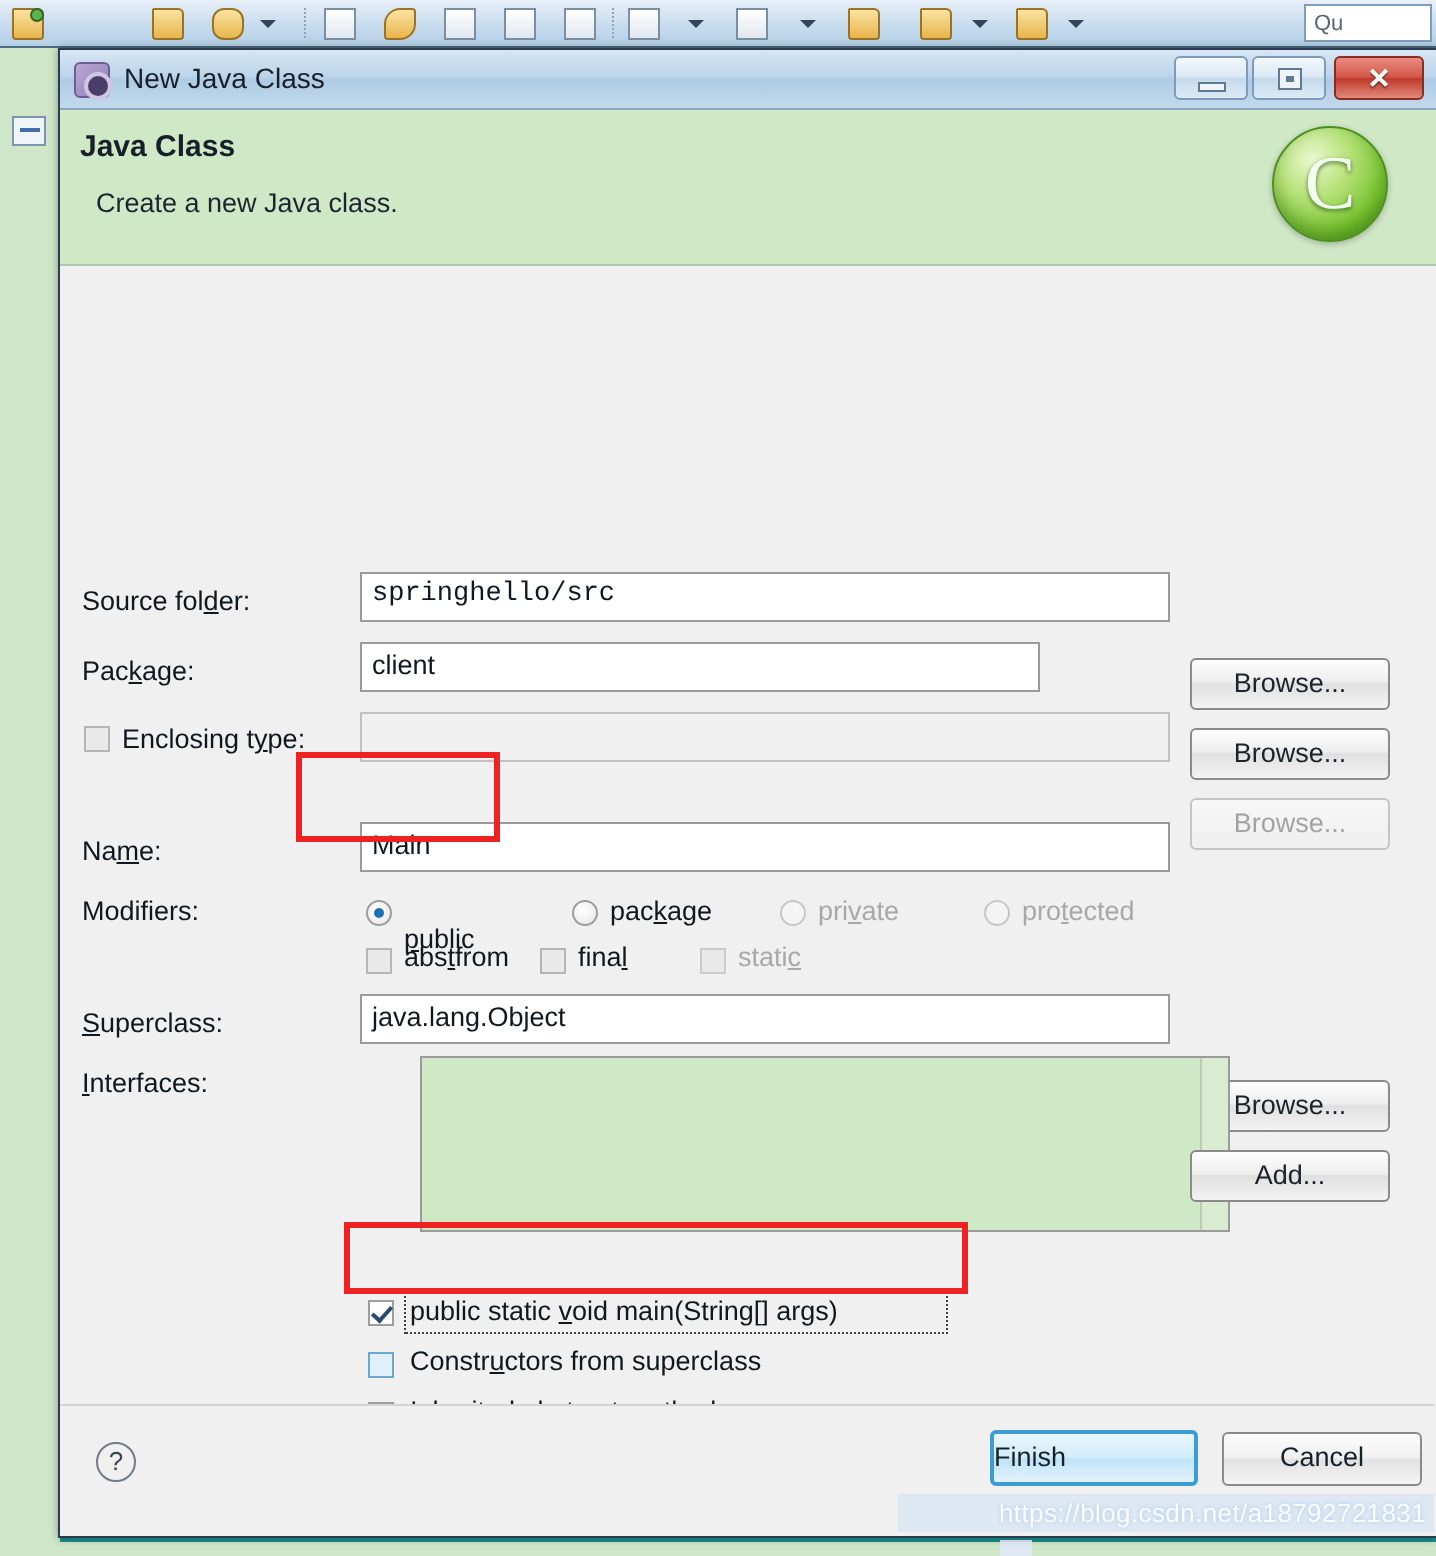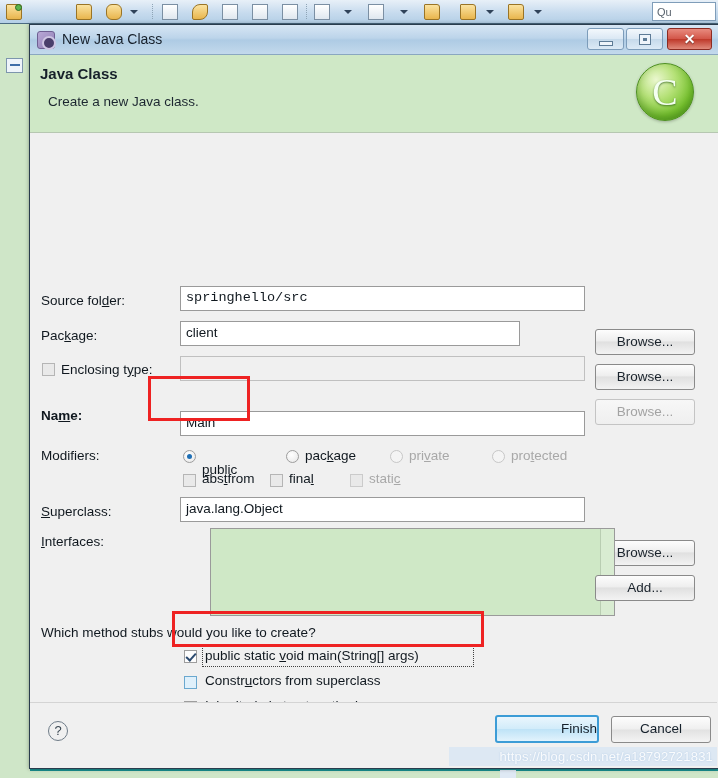--- a/index.html
+++ b/index.html
@@ -230,21 +230,21 @@
   }
   #help-icon {
     position: absolute; left: 18px; top: 18px; width: 20px; height: 20px;
     border-radius: 50%; border: 1px solid #6f7c88;
     color: #3a4752; font-size: 13px; text-align: center; line-height: 18px;
   }
   #finish-btn {
     position: absolute; right: 118px; top: 12px; width: 104px; height: 28px;
     border: 2px solid #3c9cd6; border-radius: 3px;
     background: linear-gradient(to bottom,#eaf6fd 0%,#d2ecfa 48%,#bfe3f7 52%,#e2f3fd 100%);
-    font-size: 13.5px; color: #15202b; text-align: right; line-height: 24px;
+    font-size: 13.5px; color: #15202b; text-align: left; line-height: 24px;
   }
   #cancel-btn {
     position: absolute; right: 6px; top: 13px; width: 100px; height: 27px;
     border: 1px solid #8a8a8a; border-radius: 3px;
     background: linear-gradient(to bottom,#fdfdfd 0%,#efefef 48%,#e2e2e2 52%,#f4f4f4 100%);
     font-size: 13.5px; color: #15202b; text-align: center; line-height: 24px;
   }
   #watermark {
     position: absolute; right: 4px; bottom: 4px;
     font-size: 13px; color: #ffffff; opacity: .85;
@@ -345,21 +345,21 @@
     <div class="lbl" style="left:31px; top:229px;">
       <span>Enclosing t</span><u>y</u><span>pe:</span>
     </div>
     <div class="txt disabled" style="left:150px; top:223px; width:405px;">
       <span></span>
     </div>
     <div class="btn disabled" style="left:565px; top:222px;">
       <span>Browse...</span>
     </div>
 
-    <div class="lbl" style="left:11px; top:275px;font-weight:bold;">
+    <div class="lbl" style="left:11px; top:285px;">
       <span>Na</span><u>m</u><span>e:</span>
     </div>
     <div class="txt" style="left:150px; top:278px; width:405px;">
       <span>Main</span>
     </div>
 
     <div class="lbl" style="left:11px; top:315px;">Modifiers:</div>
 
     <div class="rb sel" style="left:153px; top:317px;"></div>
     <div class="lbl" style="left:172px; top:329px;">
@@ -409,21 +409,20 @@
     <div class="lbl" style="left:11px; top:401px;">
       <u>I</u><span>nterfaces:</span>
     </div>
     <div id="iface-list">
       <div id="iface-scroll"></div>
     </div>
     <div class="btn" style="left:565px; top:398px;">
       <span>Add...</span>
     </div>
 
-    <div class="lbl" style="left:11px; top:492px;">Which method stubs would you like to create?</div>
 
     <div class="cb checked" style="left:154px; top:517px;"></div>
     <div class="focusring" style="left:172px; top:513px; width:272px; height:21px;"></div>
     <div class="lbl" style="left:175px; top:515px;">
       <span>public static </span><u>v</u><span>oid main(String[] args)</span>
     </div>
 
     <div class="cb blue" style="left:154px; top:543px;"></div>
     <div class="lbl" style="left:175px; top:540px;">
       <span>Constr</span><u>u</u><span>ctors from superclass</span>

